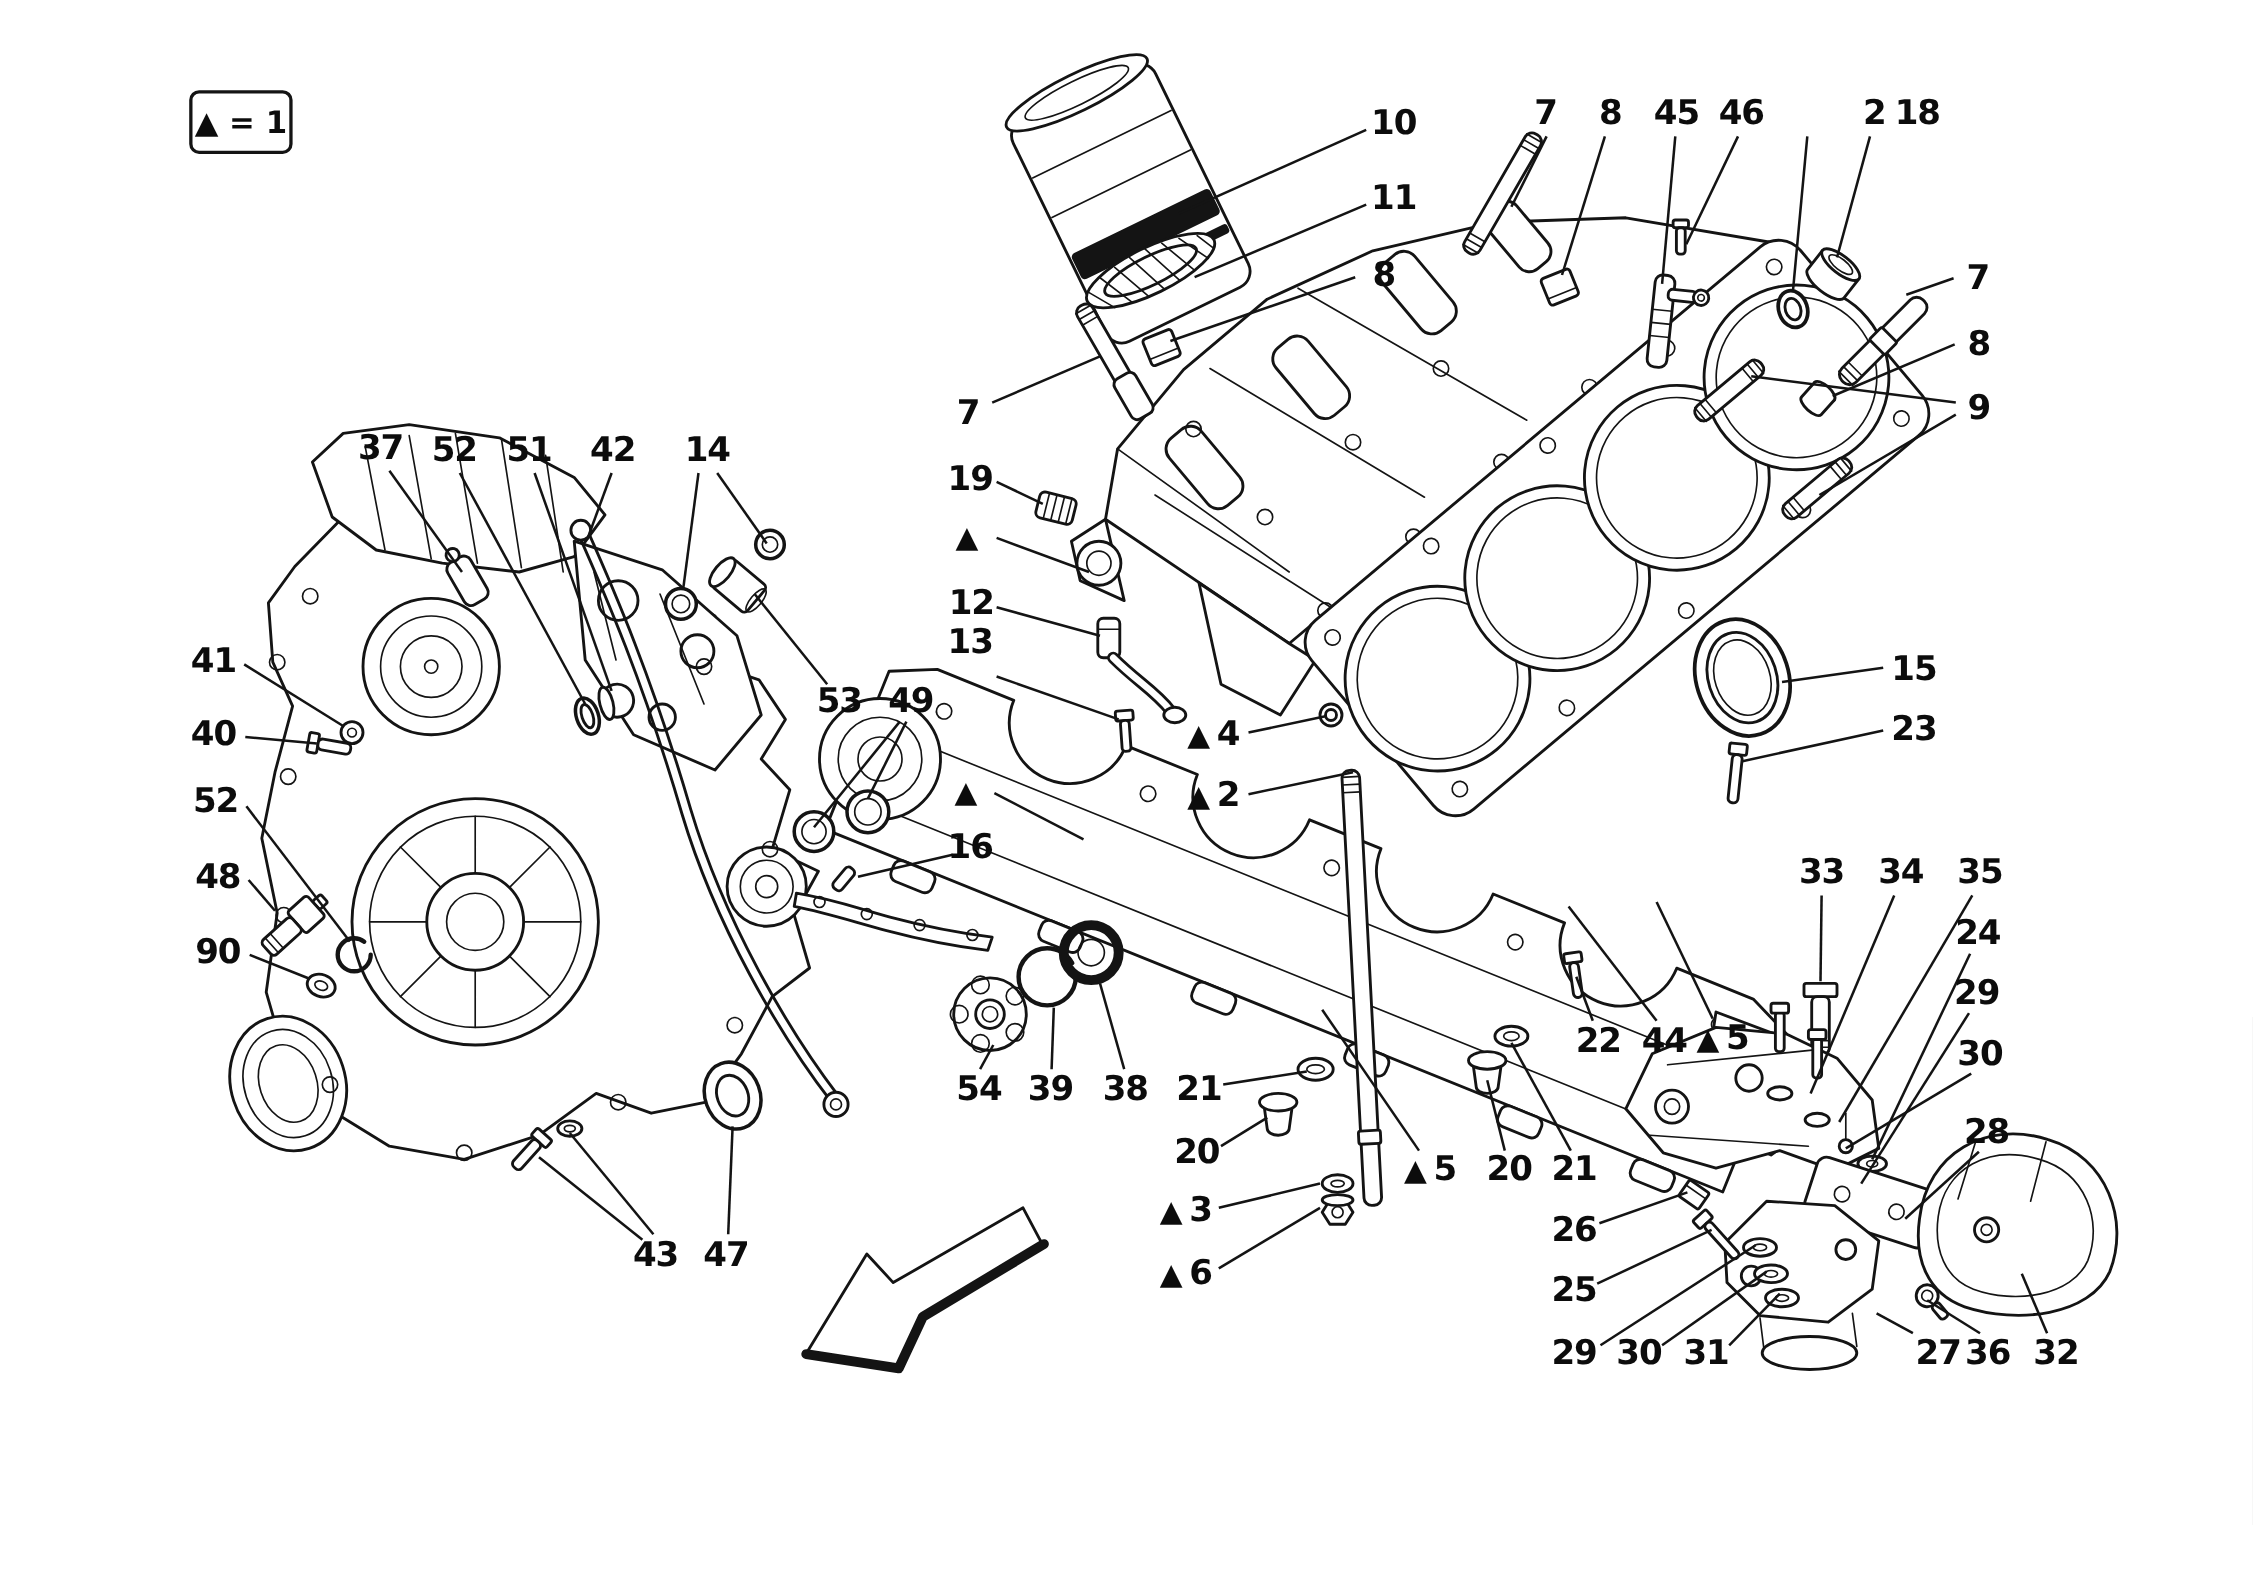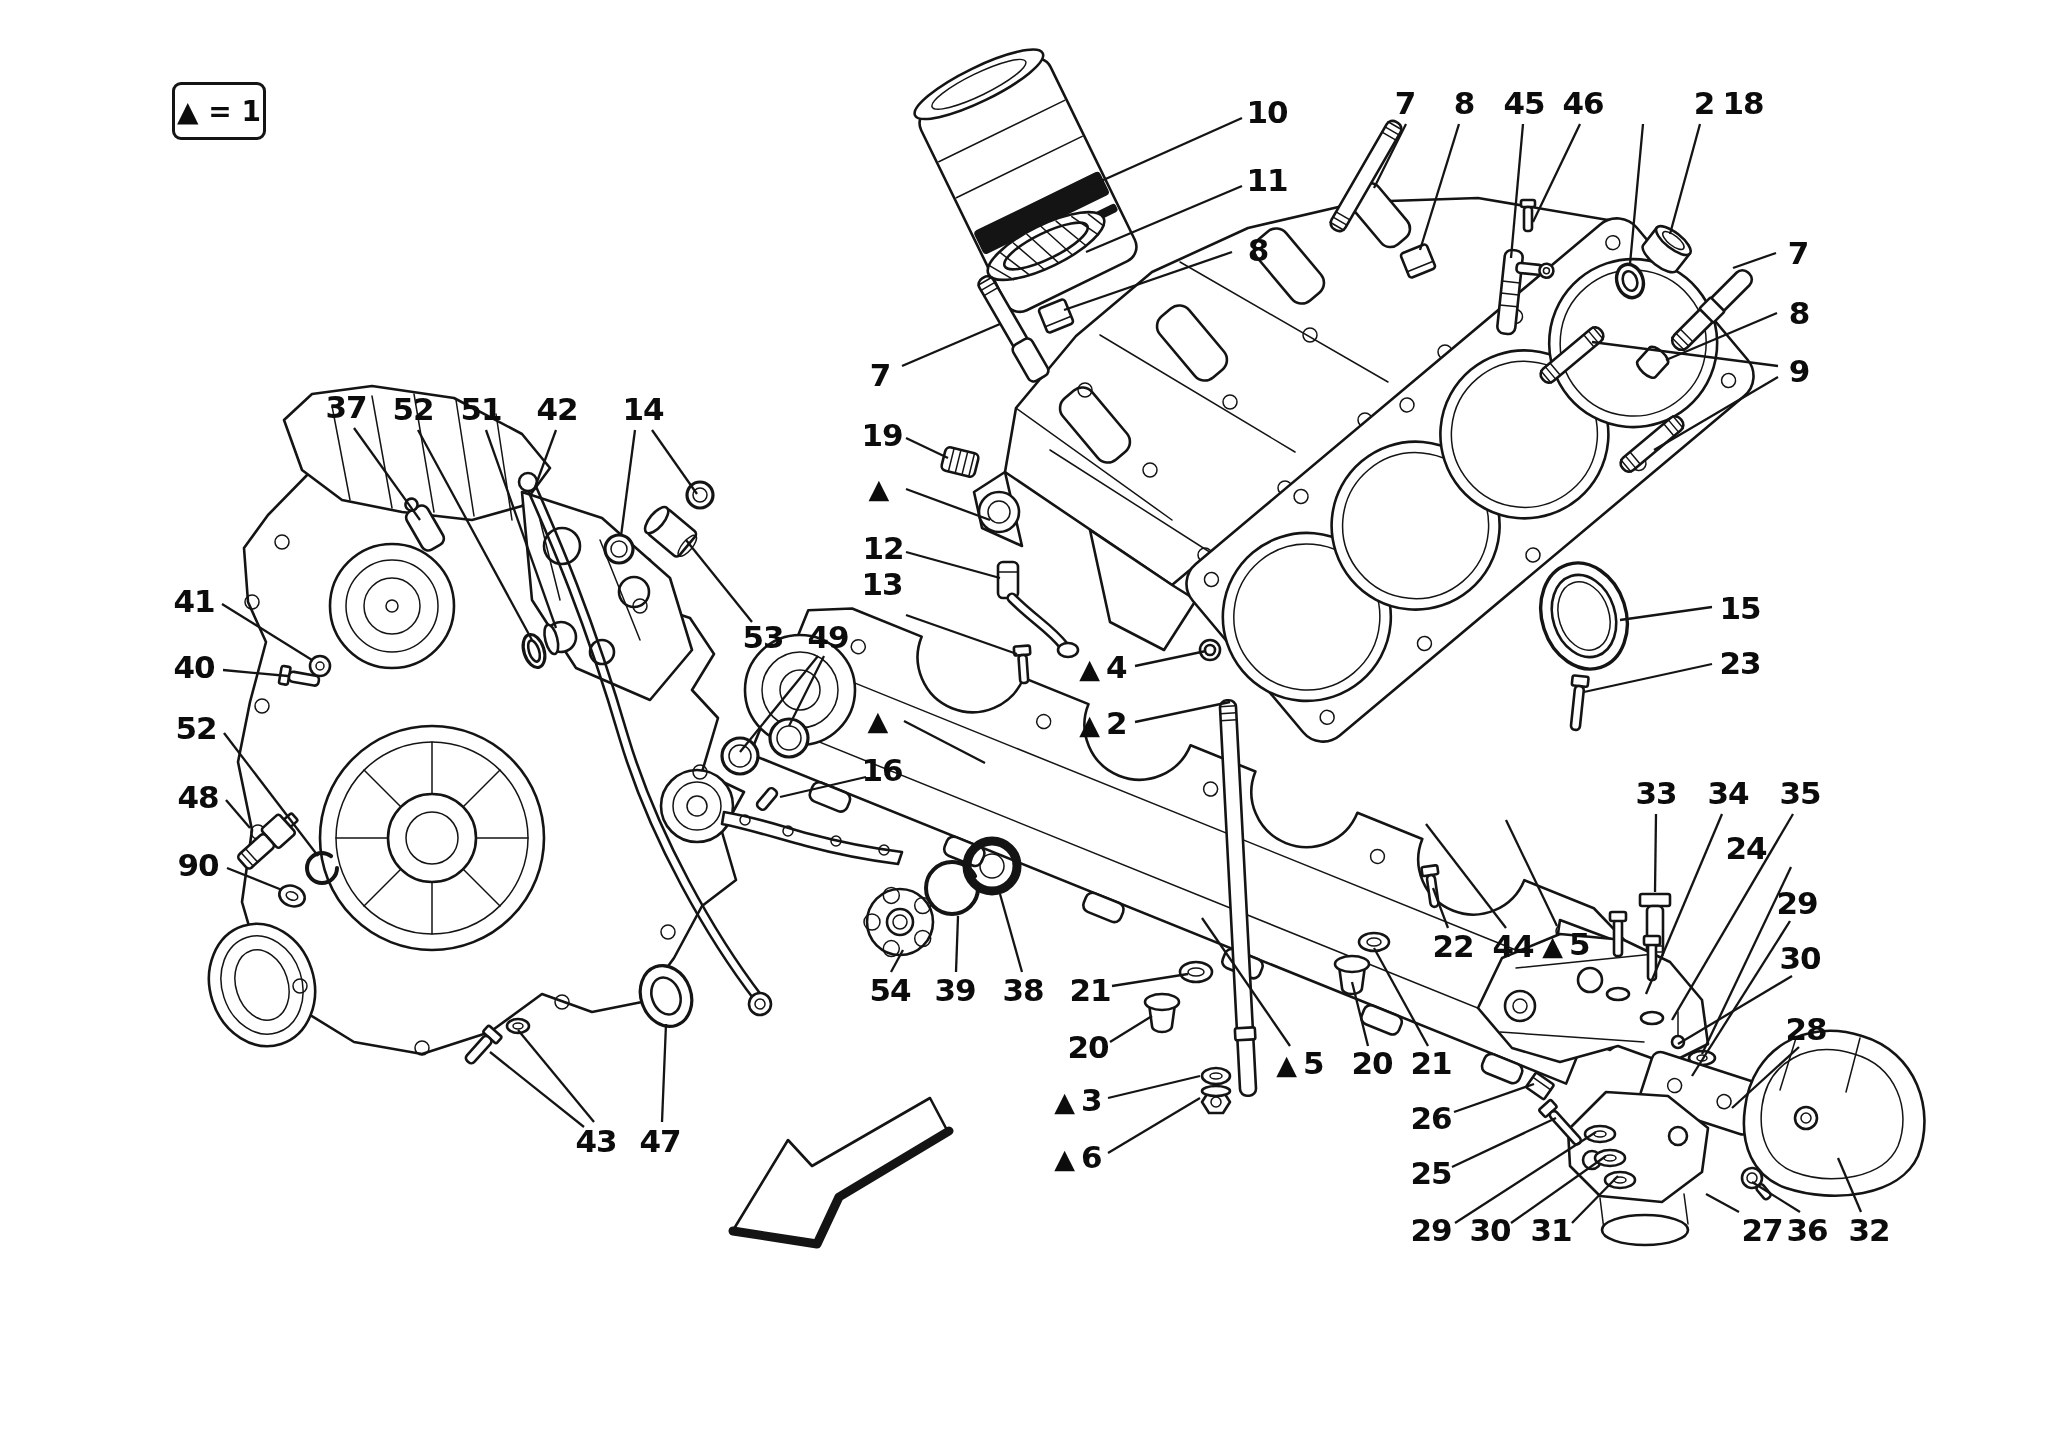--- a/index.html
+++ b/index.html
@@ -575,21 +575,21 @@
       <div class="callout" style="left: 1078px; top: 1100px;"><span class="tri">▲</span>3</div>
       <div class="callout" style="left: 1078px; top: 1157px;"><span class="tri">▲</span>6</div>
       <div class="callout" style="left: 1453px; top: 946px;">22</div>
       <div class="callout" style="left: 1513px; top: 946px;">44</div>
       <div class="callout" style="left: 1566px; top: 944px;"><span class="tri">▲</span>5</div>
       <div class="callout" style="left: 1740px; top: 608px;">15</div>
       <div class="callout" style="left: 1740px; top: 663px;">23</div>
       <div class="callout" style="left: 1656px; top: 793px;">33</div>
       <div class="callout" style="left: 1728px; top: 793px;">34</div>
       <div class="callout" style="left: 1800px; top: 793px;">35</div>
-      <div class="callout" style="left: 1746px; top: 848px;">24</div>
+      <div class="callout" style="left: 1798px; top: 848px;">24</div>
       <div class="callout" style="left: 1797px; top: 903px;">29</div>
       <div class="callout" style="left: 1800px; top: 958px;">30</div>
       <div class="callout" style="left: 1806px; top: 1029px;">28</div>
       <div class="callout" style="left: 1431px; top: 1118px;">26</div>
       <div class="callout" style="left: 1431px; top: 1173px;">25</div>
       <div class="callout" style="left: 1431px; top: 1230px;">29</div>
       <div class="callout" style="left: 1490px; top: 1230px;">30</div>
       <div class="callout" style="left: 1551px; top: 1230px;">31</div>
       <div class="callout" style="left: 1746px; top: 1230px; margin-left: 16px;">27</div>
       <div class="callout" style="left: 1807px; top: 1230px;">36</div>

